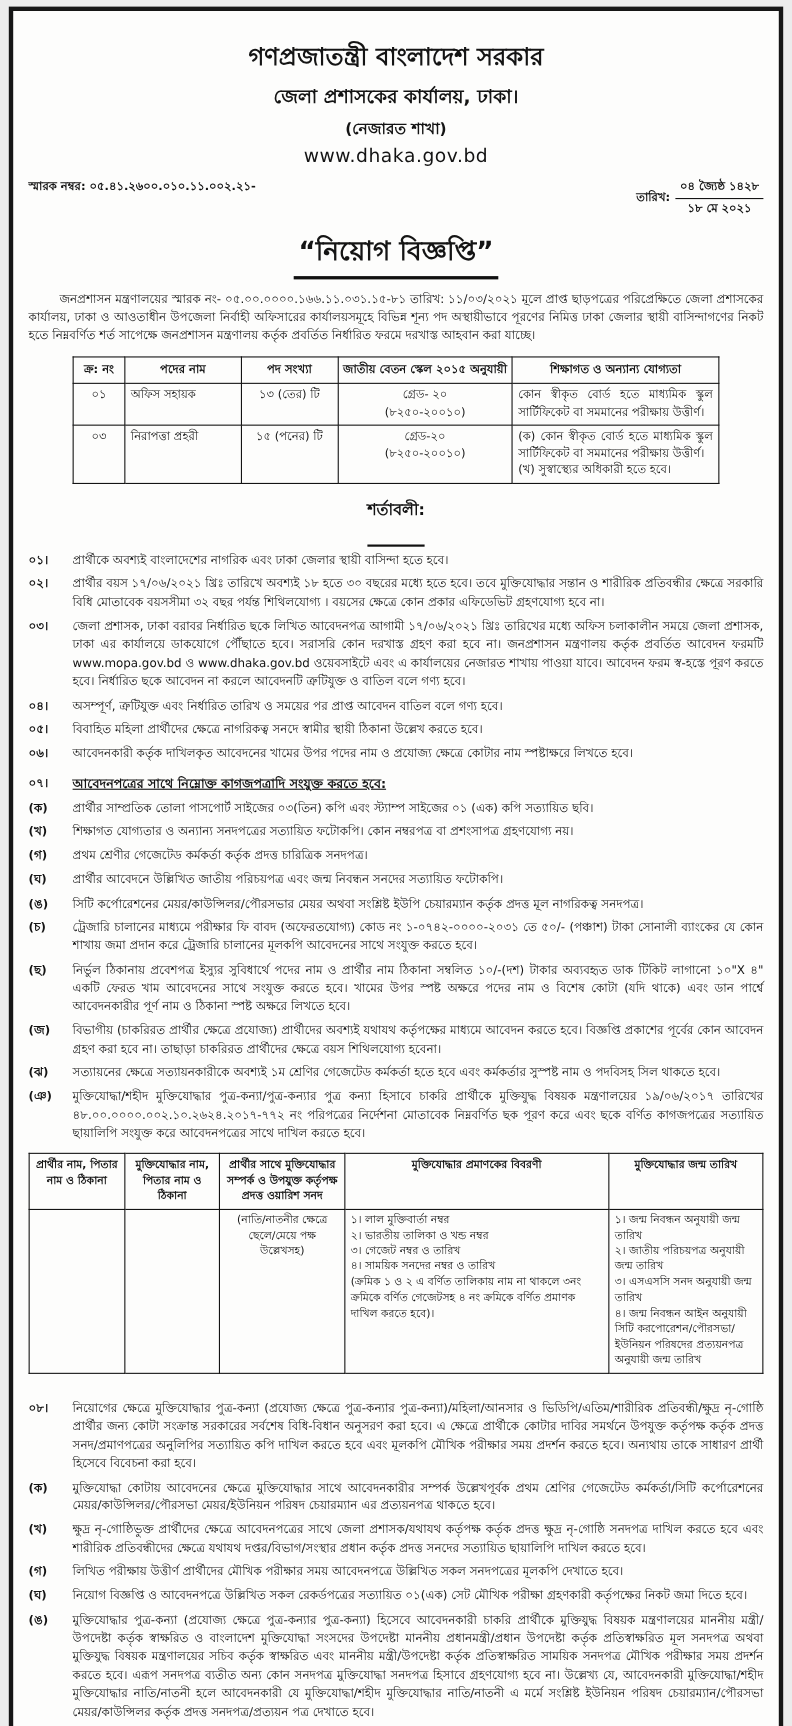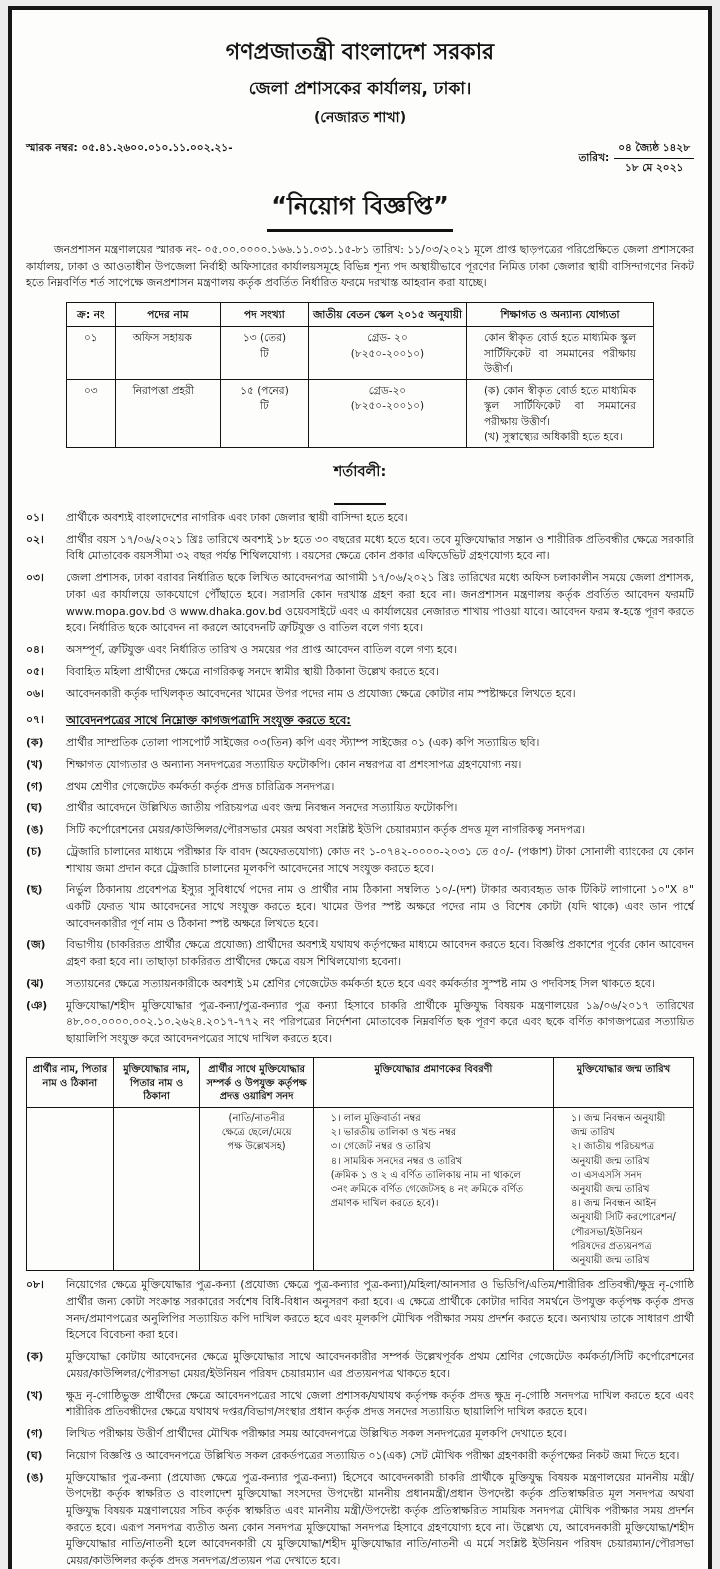--- a/index.html
+++ b/index.html
@@ -37,21 +37,21 @@
   .doc-title span{
     display:inline-block;font-size:24px;font-weight:800;
     border-bottom:3px solid #111;padding:0 4px 2px 4px;
   }
   .para{
     font-size:10.8px;line-height:1.55;text-align:justify;margin-top:10px;
     text-indent:28px;
   }
   table{border-collapse:collapse;width:100%;font-size:10.5px;}
   .t1-wrap{padding:0 40px;margin-top:10px;}
-  th,td{border:1.4px solid #141414;padding:3px 17px;vertical-align:top;line-height:1.45;}
+  th,td{border:1.4px solid #141414;padding:3px 5px;vertical-align:top;line-height:1.45;}
   th{font-weight:700;text-align:center;padding:4px 3px;}
   td.c{text-align:center;}
   td.pre{white-space:pre-line;}
   td.j{text-align:justify;}
   .sec-title{margin:12px 0 4px 0;text-align:center;}
   .sec-title span{
     display:inline-block;font-size:14.5px;font-weight:800;
     border-bottom:2px solid #111;padding-bottom:19px;
   }
   .cond{display:flex;margin-top:5px;font-size:10.8px;line-height:1.55;}
@@ -66,20 +66,21 @@
   .ff-table td{font-size:9.8px;}
 </style>
 </head>
 <body>
 
 <div class="page">
 
   <div class="center hdr-govt">গণপ্রজাতন্ত্রী বাংলাদেশ সরকার</div>
   <div class="center hdr-office">জেলা প্রশাসকের কার্যালয়, ঢাকা।</div>
   <div class="center hdr-branch">(নেজারত শাখা)</div>
+  <div class="center hdr-web">www.dhaka.gov.bd</div>
 
   <div class="memo-row">
     <span>স্মারক নম্বর: ০৫.৪১.২৬০০.০১০.১১.০০২.২১-</span>
     <span class="date-wrap">
       <span>তারিখ:</span>
       <span class="date-frac">
         <span class="top" style="display:block">০৪ জ্যৈষ্ঠ ১৪২৮</span>
         <span class="bot" style="display:block">১৮ মে ২০২১</span>
       </span>
     </span>
@@ -237,21 +238,21 @@
 ৪। সাময়িক সনদের নম্বর ও তারিখ
 (ক্রমিক ১ ও ২ এ বর্ণিত তালিকায় নাম না থাকলে ৩নং ক্রমিকে বর্ণিত গেজেটসহ ৪ নং ক্রমিকে বর্ণিত প্রমাণক দাখিল করতে হবে)।</td>
         <td class="pre">১। জন্ম নিবন্ধন অনুযায়ী জন্ম তারিখ
 ২। জাতীয় পরিচয়পত্র অনুযায়ী জন্ম তারিখ
 ৩। এসএসসি সনদ অনুযায়ী জন্ম তারিখ
 ৪। জন্ম নিবন্ধন আইন অনুযায়ী সিটি করপোরেশন/পৌরসভা/ইউনিয়ন পরিষদের প্রত্যয়নপত্র অনুযায়ী জন্ম তারিখ</td>
       </tr>
     </tbody>
   </table>
 
-  <div class="cond" style="margin-top:6px">
+  <div class="cond" style="margin-top:24px">
     <span class="cnum">০৮।</span>
     <span class="ctext">নিয়োগের ক্ষেত্রে মুক্তিযোদ্ধার পুত্র-কন্যা (প্রযোজ্য ক্ষেত্রে পুত্র-কন্যার পুত্র-কন্যা)/মহিলা/আনসার ও ভিডিপি/এতিম/শারীরিক প্রতিবন্ধী/ক্ষুদ্র নৃ-গোষ্ঠি প্রার্থীর জন্য কোটা সংক্রান্ত সরকারের সর্বশেষ বিধি-বিধান অনুসরণ করা হবে। এ ক্ষেত্রে প্রার্থীকে কোটার দাবির সমর্থনে উপযুক্ত কর্তৃপক্ষ কর্তৃক প্রদত্ত সনদ/প্রমাণপত্রের অনুলিপির সত্যায়িত কপি দাখিল করতে হবে এবং মূলকপি মৌখিক পরীক্ষার সময় প্রদর্শন করতে হবে। অন্যথায় তাকে সাধারণ প্রার্থী হিসেবে বিবেচনা করা হবে।</span>
   </div>
   <div>
     <div class="sub">
       <span class="snum">(ক)</span>
       <span class="stext">মুক্তিযোদ্ধা কোটায় আবেদনের ক্ষেত্রে মুক্তিযোদ্ধার সাথে আবেদনকারীর সম্পর্ক উল্লেখপূর্বক প্রথম শ্রেণির গেজেটেড কর্মকর্তা/সিটি কর্পোরেশনের মেয়র/কাউন্সিলর/পৌরসভা মেয়র/ইউনিয়ন পরিষদ চেয়ারম্যান এর প্রত্যয়নপত্র থাকতে হবে।</span>
     </div>
     <div class="sub">
       <span class="snum">(খ)</span>

